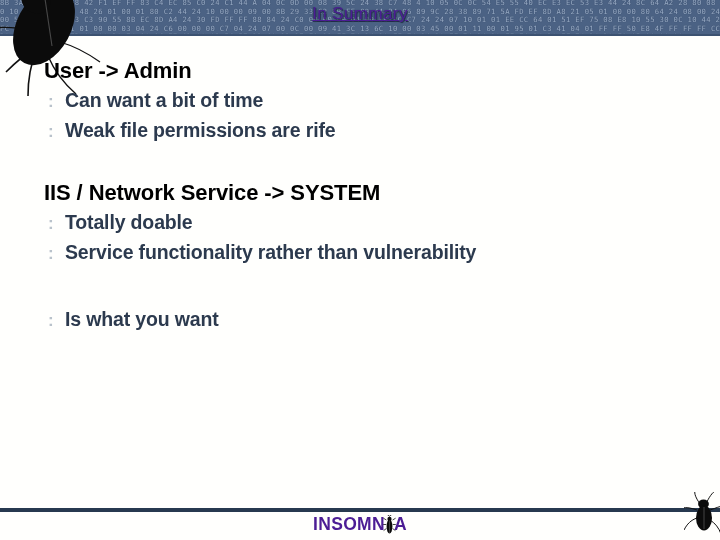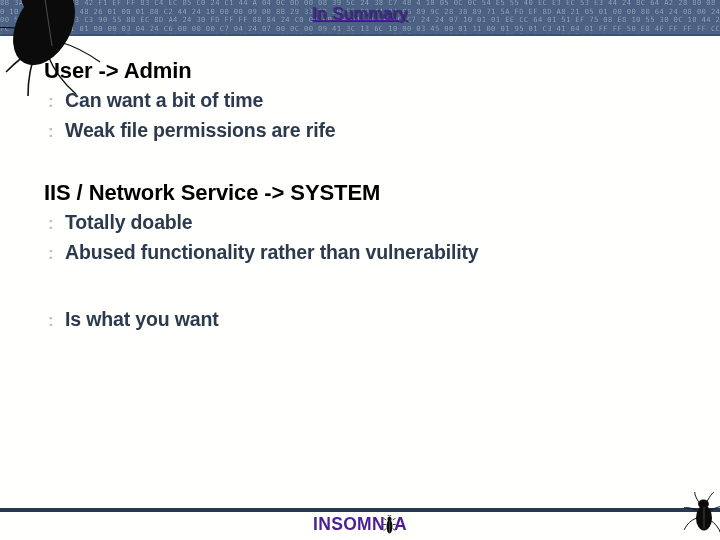--- a/index.html
+++ b/index.html
@@ -190,21 +190,21 @@
     </div>
 
     <div class="section" id="section-1">
       <div class="section-heading">IIS / Network Service -&gt; SYSTEM</div>
       <div class="bullet-row">
         <span class="bullet-mark">:</span>
         <span class="bullet-text">Totally doable</span>
       </div>
       <div class="bullet-row">
         <span class="bullet-mark">:</span>
-        <span class="bullet-text">Abused functionality rather than vulnerability</span>
+        <span class="bullet-text">Service functionality rather than vulnerability</span>
       </div>
     </div>
 
     <div class="section" id="section-2">
       <div class="bullet-row">
         <span class="bullet-mark">:</span>
         <span class="bullet-text">Is what you want</span>
       </div>
     </div>
 

